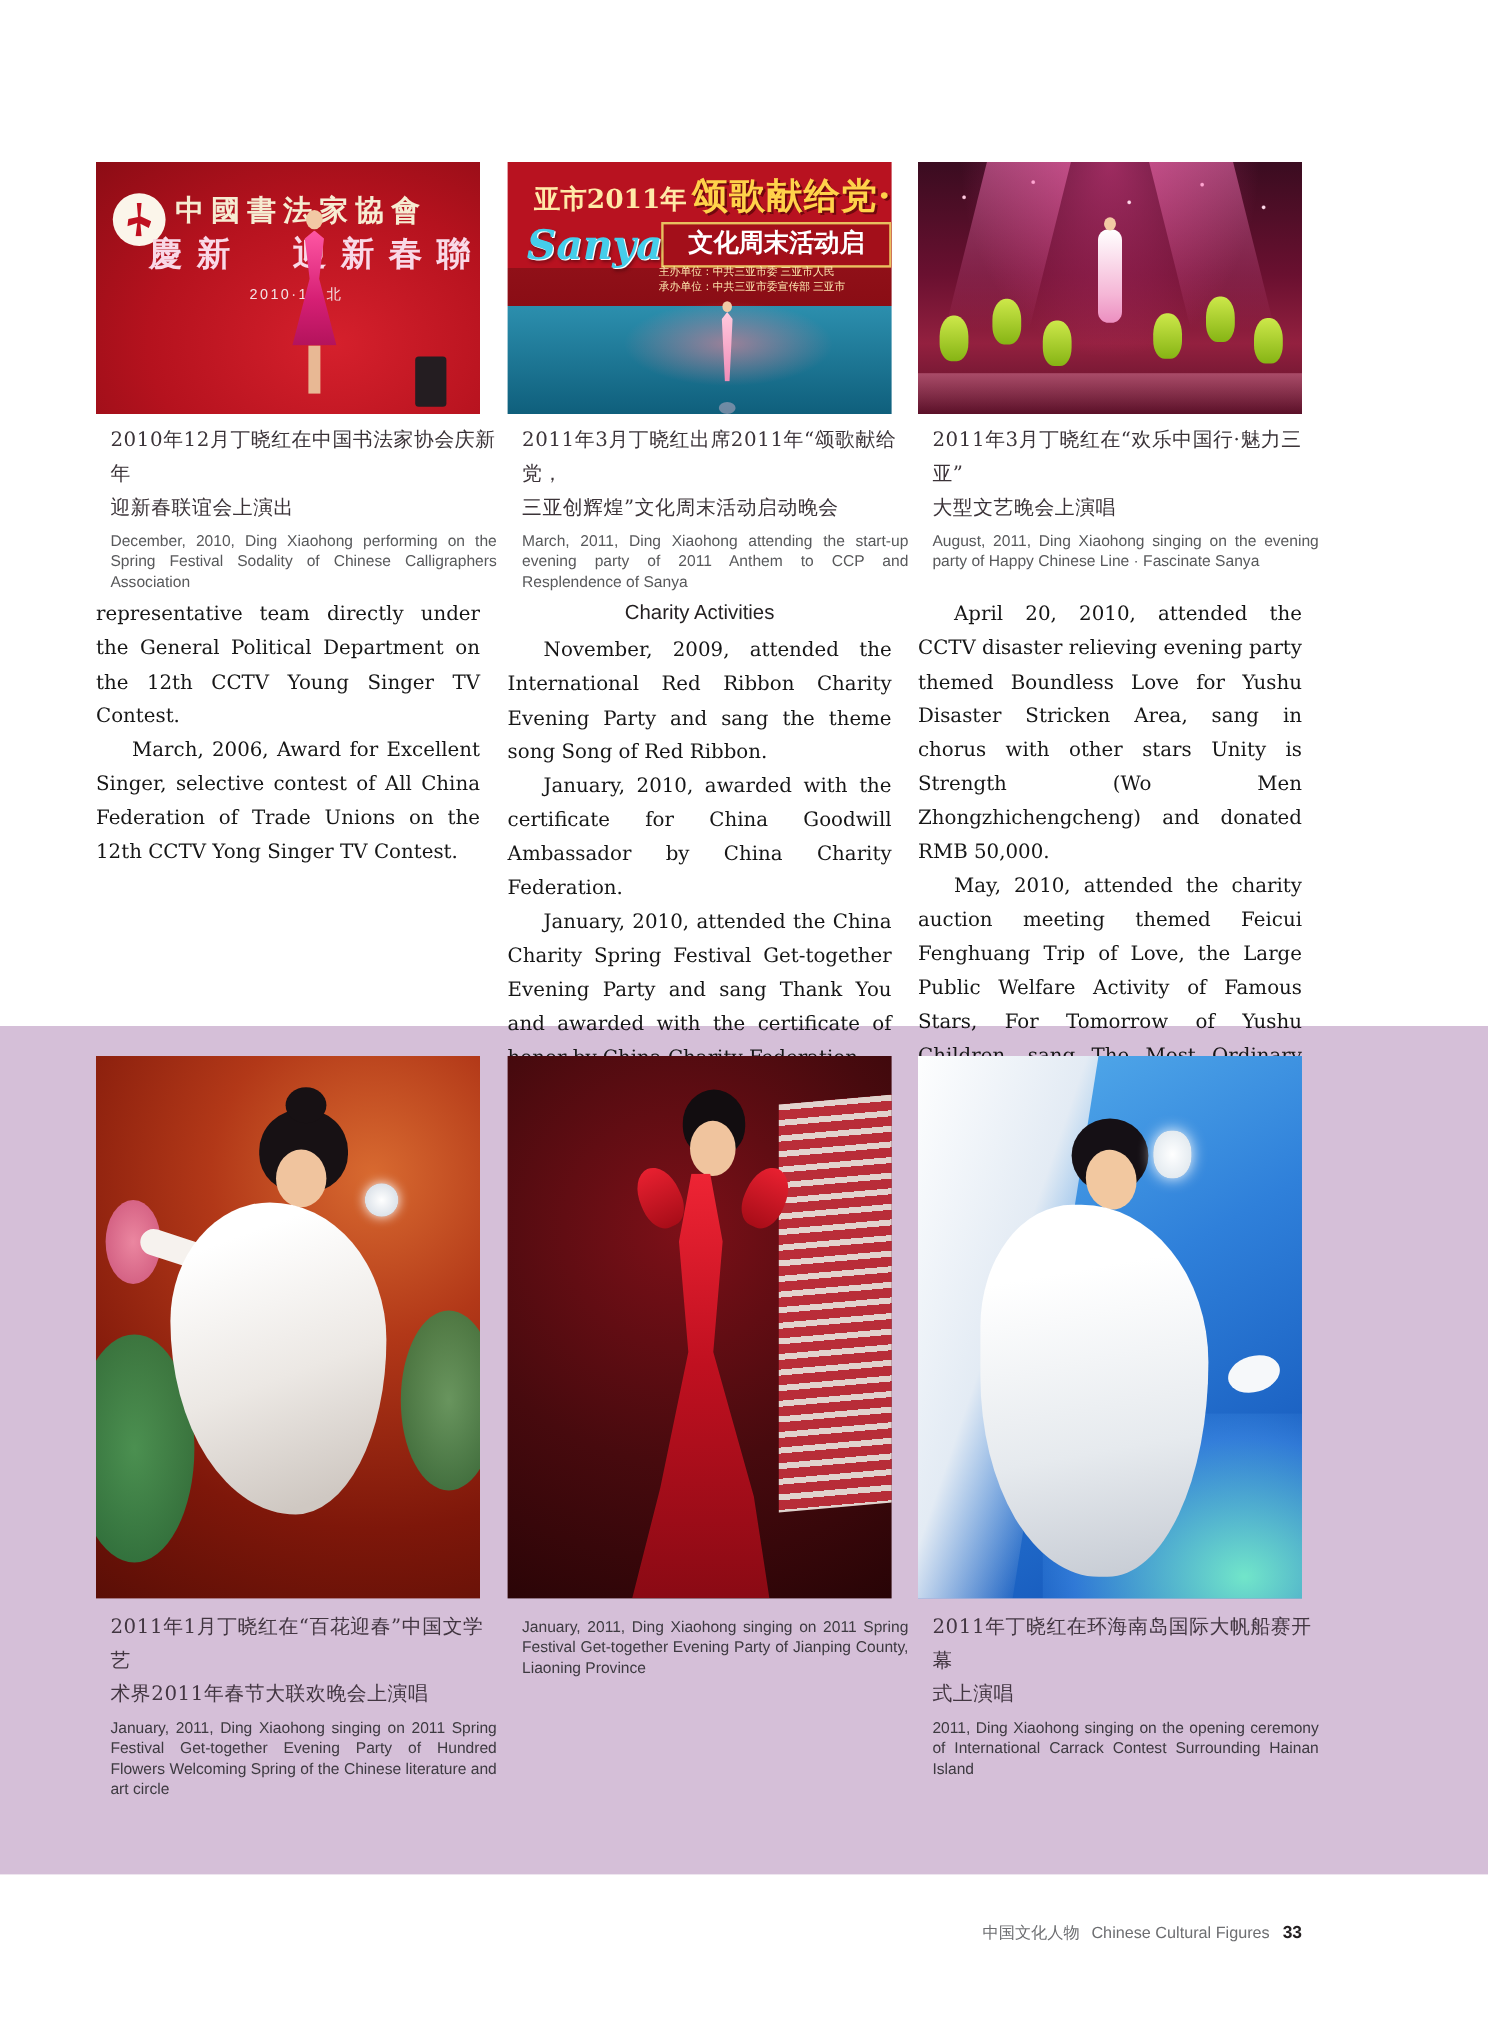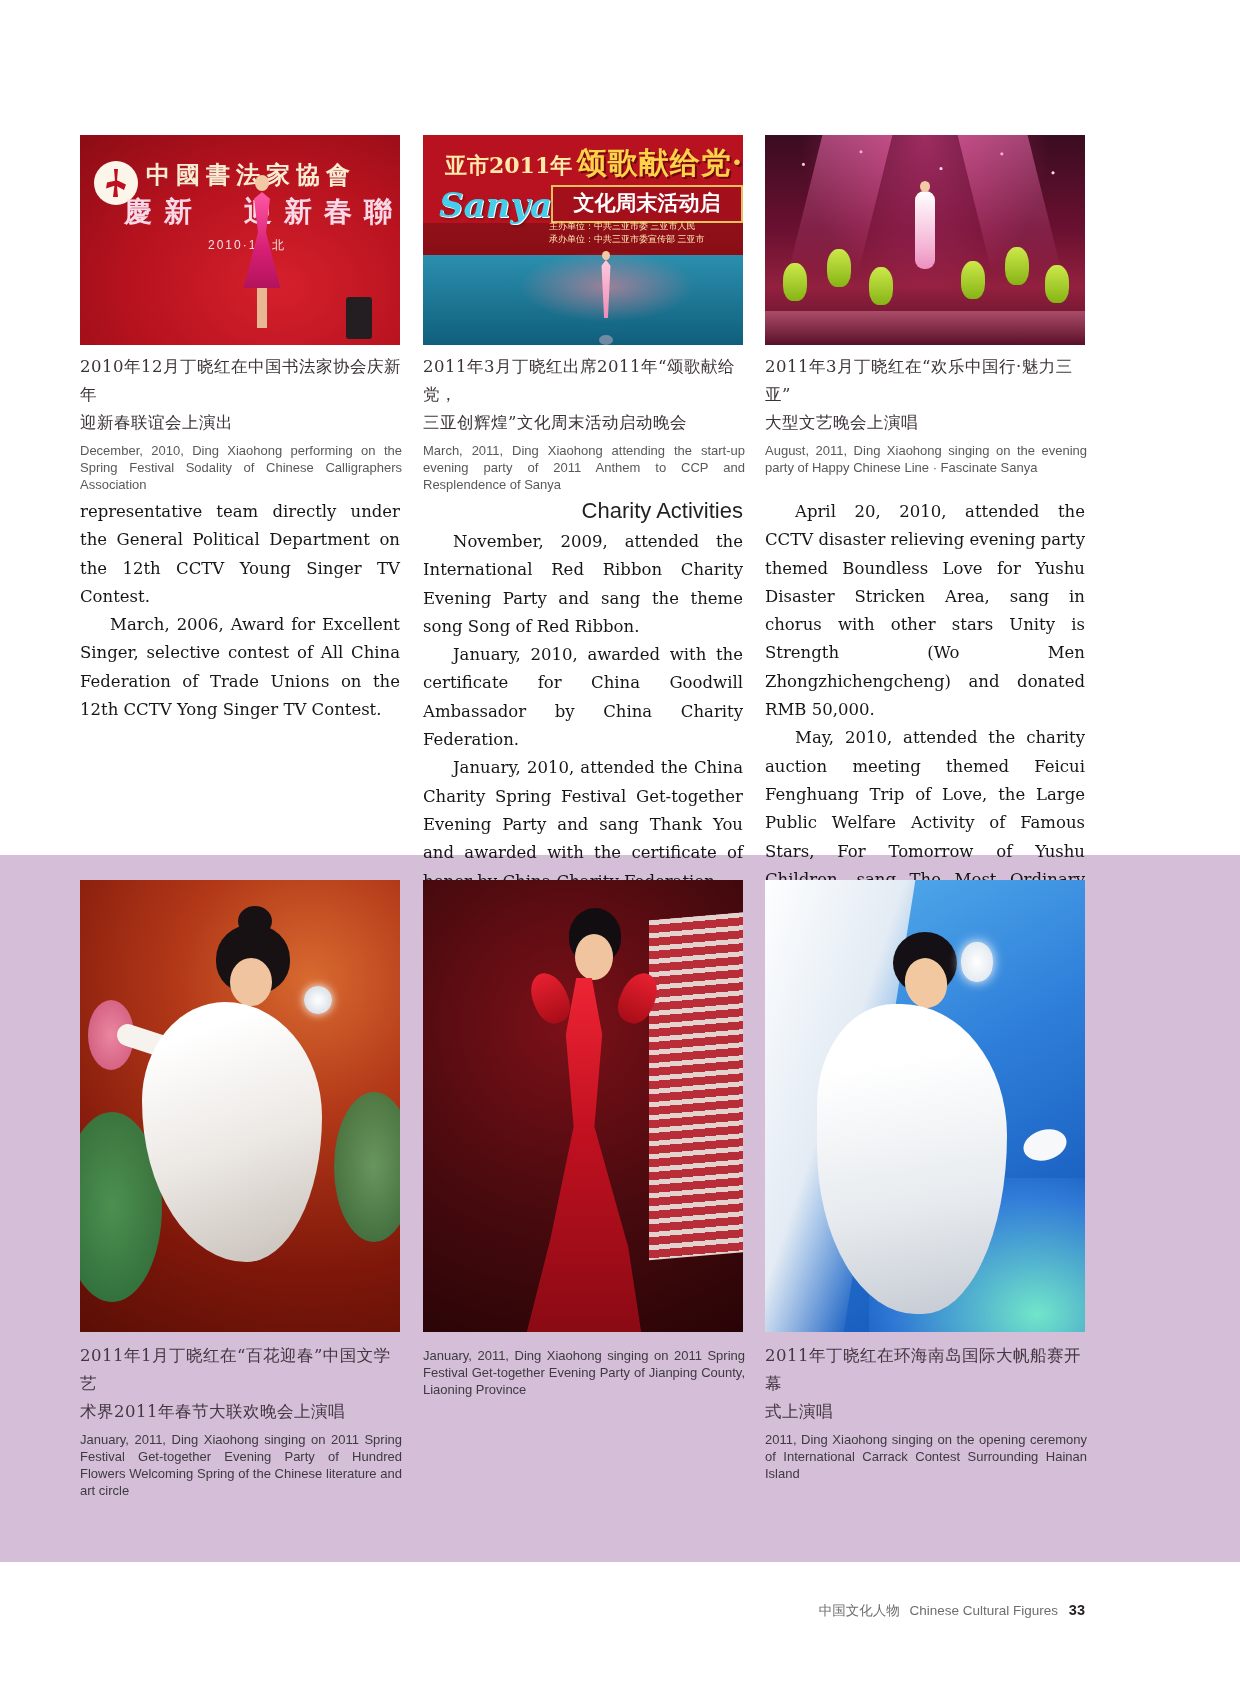--- a/index.html
+++ b/index.html
@@ -11,35 +11,35 @@
 
   
   .band{position:absolute;left:0;top:855px;width:1240px;height:707px;background:#d5bfd8;}
 
   
   .photo{position:absolute;width:320px;overflow:hidden;}
   .photo.top{top:135px;height:210px;}
   .photo.bot{top:880px;height:452px;}
 
   
-  .capblock{position:absolute;width:322px;}
+  .capblock{position:absolute;width:322px;margin-left:12px;}
   .top-cap{top:353px;}
   .bot-cap{top:1342px;}
   .cap-cn{font-family:"DejaVu Serif","Liberation Serif",serif;font-size:16.5px;line-height:28px;color:#3b3338;letter-spacing:.5px;}
   .cap-en{font-size:13px;line-height:17px;color:#58595b;margin-top:5px;text-align:justify;}
   .bot-cap .cap-cn{color:#423641;}
   .bot-cap .cap-en{color:#3d3a40;}
 
   
   .textcol{position:absolute;top:498px;width:320px;font-family:"DejaVu Serif","Liberation Serif",serif;
            font-size:16.5px;line-height:28.3px;color:#161616;text-align:justify;}
   .textcol p{margin:0;text-indent:30px;}
   .textcol p.noindent{text-indent:0;}
-  .colhead{font-family:"Liberation Sans",sans-serif;font-size:22px;font-weight:normal;color:#231f20;
-           margin:0 0 4px 0;line-height:26px;text-align:right;}
+  .colhead{font-family:"Liberation Sans",sans-serif;font-size:17px;font-weight:normal;color:#231f20;
+           margin:0 0 4px 0;line-height:26px;text-align:center;}
 
   
   .footer{position:absolute;top:1602px;left:80px;width:1005px;text-align:right;font-size:13.5px;color:#6d6e71;}
   .footer .jen{margin-left:6px;}
   .footer .pn{font-weight:bold;color:#231f20;font-size:14.5px;margin-left:7px;}
 
   
   .p-t1{background:radial-gradient(ellipse at 62% 72%, #d5202c 0%, #b5121e 55%, #8c0c15 100%);text-align:right;}
   .p-t1 .banner1{position:absolute;top:24px;left:66px;color:#f6ecd2;font-size:24px;letter-spacing:6px;
                  font-weight:bold;font-family:"DejaVu Serif",serif;white-space:nowrap;}

